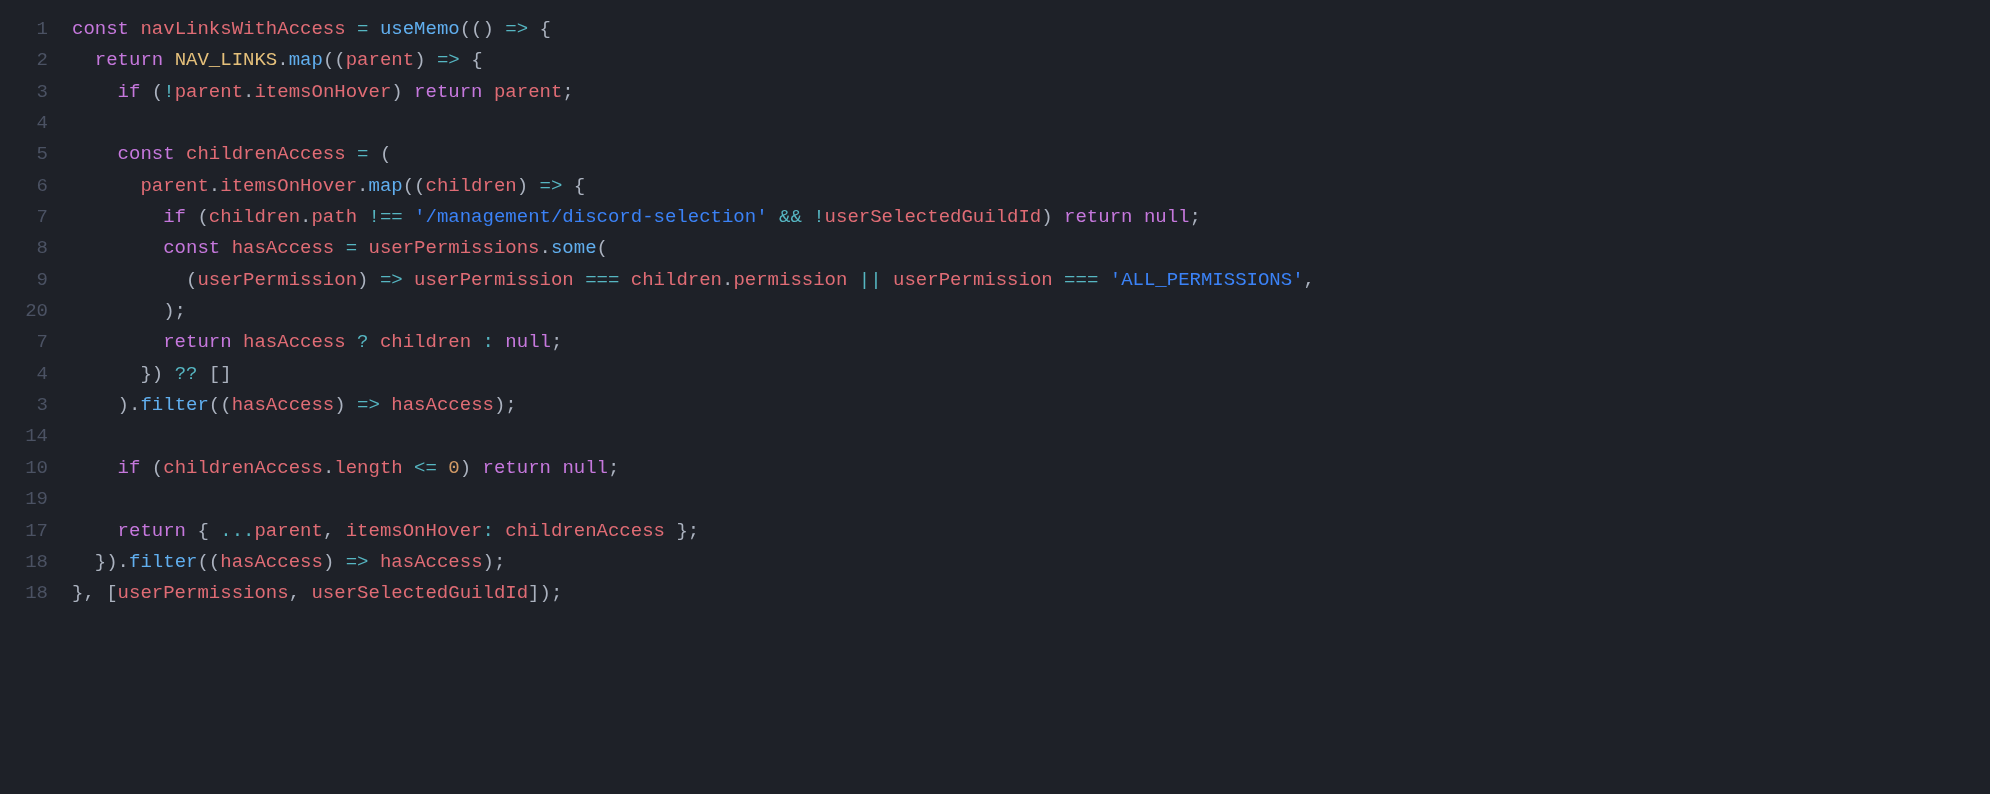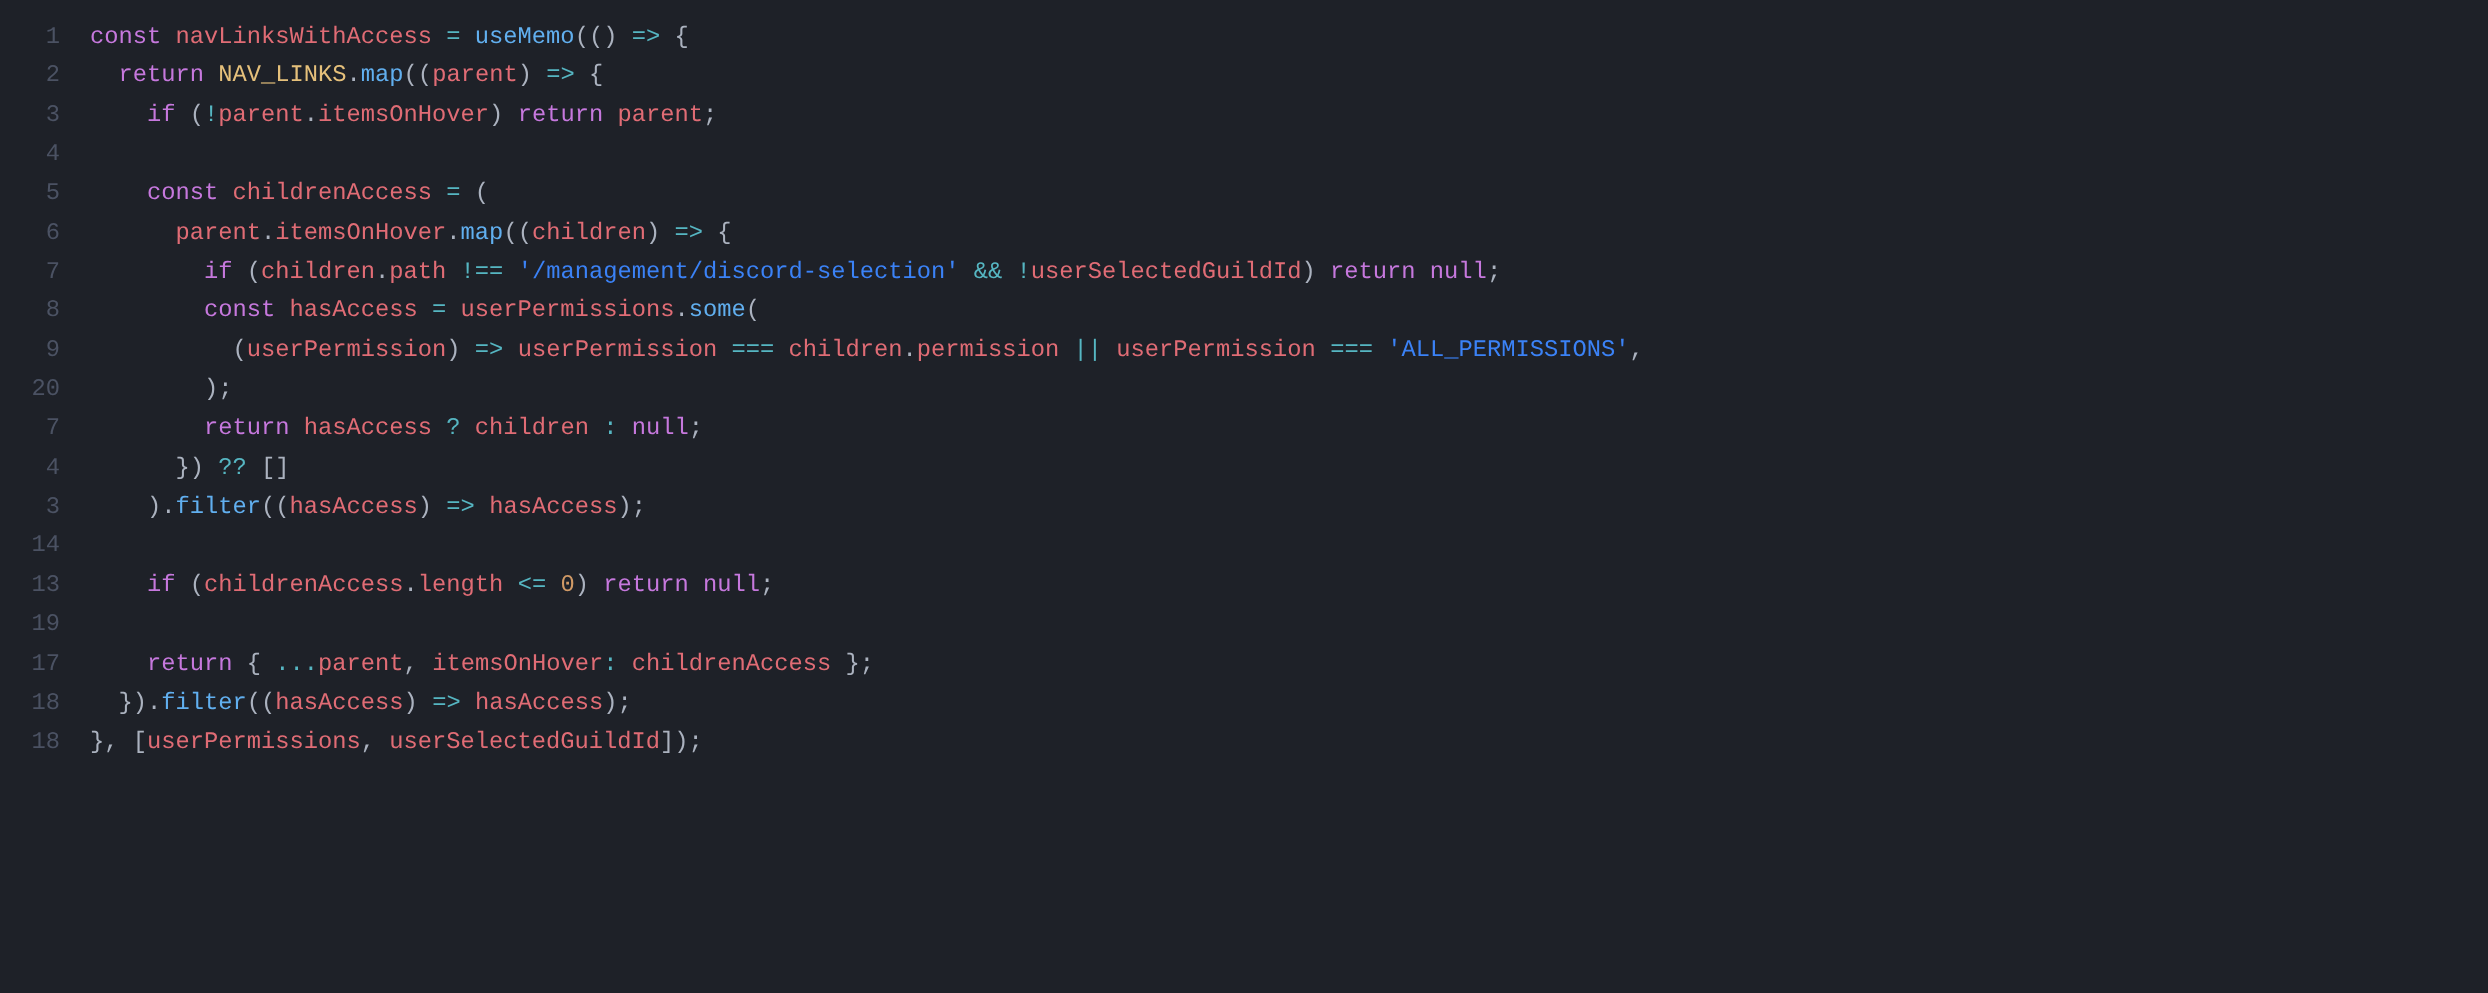--- a/index.html
+++ b/index.html
@@ -57,20 +57,20 @@
       <span class="line-no">5</span>
       <span class="line-no">6</span>
       <span class="line-no">7</span>
       <span class="line-no">8</span>
       <span class="line-no">9</span>
       <span class="line-no">20</span>
       <span class="line-no">7</span>
       <span class="line-no">4</span>
       <span class="line-no">3</span>
       <span class="line-no">14</span>
-      <span class="line-no">13</span>
+      <span class="line-no">10</span>
       <span class="line-no">19</span>
       <span class="line-no">17</span>
       <span class="line-no">18</span>
       <span class="line-no">18</span>
     </div>
   <div class="code"><span class="line"><span class="tk-kw">const</span><span class="tk-plain"> </span><span class="tk-var">navLinksWithAccess</span><span class="tk-plain"> </span><span class="tk-op">=</span><span class="tk-plain"> </span><span class="tk-fn">useMemo</span><span class="tk-punc">(()</span><span class="tk-plain"> </span><span class="tk-op">=&gt;</span><span class="tk-plain"> </span><span class="tk-punc">{</span></span><span class="line"><span class="tk-plain">  </span><span class="tk-kw">return</span><span class="tk-plain"> </span><span class="tk-prop">NAV_LINKS</span><span class="tk-punc">.</span><span class="tk-fn">map</span><span class="tk-punc">((</span><span class="tk-var">parent</span><span class="tk-punc">)</span><span class="tk-plain"> </span><span class="tk-op">=&gt;</span><span class="tk-plain"> </span><span class="tk-punc">{</span></span><span class="line"><span class="tk-plain">    </span><span class="tk-kw">if</span><span class="tk-plain"> </span><span class="tk-punc">(</span><span class="tk-op">!</span><span class="tk-var">parent</span><span class="tk-punc">.</span><span class="tk-var">itemsOnHover</span><span class="tk-punc">)</span><span class="tk-plain"> </span><span class="tk-kw">return</span><span class="tk-plain"> </span><span class="tk-var">parent</span><span class="tk-punc">;</span></span><span class="line"><span class="tk-plain"></span></span><span class="line"><span class="tk-plain">    </span><span class="tk-kw">const</span><span class="tk-plain"> </span><span class="tk-var">childrenAccess</span><span class="tk-plain"> </span><span class="tk-op">=</span><span class="tk-plain"> </span><span class="tk-punc">(</span></span><span class="line"><span class="tk-plain">      </span><span class="tk-var">parent</span><span class="tk-punc">.</span><span class="tk-var">itemsOnHover</span><span class="tk-punc">.</span><span class="tk-fn">map</span><span class="tk-punc">((</span><span class="tk-var">children</span><span class="tk-punc">)</span><span class="tk-plain"> </span><span class="tk-op">=&gt;</span><span class="tk-plain"> </span><span class="tk-punc">{</span></span><span class="line"><span class="tk-plain">        </span><span class="tk-kw">if</span><span class="tk-plain"> </span><span class="tk-punc">(</span><span class="tk-var">children</span><span class="tk-punc">.</span><span class="tk-var">path</span><span class="tk-plain"> </span><span class="tk-op">!==</span><span class="tk-plain"> </span><span class="tk-str">'/management/discord-selection'</span><span class="tk-plain"> </span><span class="tk-op">&amp;&amp;</span><span class="tk-plain"> </span><span class="tk-op">!</span><span class="tk-var">userSelectedGuildId</span><span class="tk-punc">)</span><span class="tk-plain"> </span><span class="tk-kw">return</span><span class="tk-plain"> </span><span class="tk-kw">null</span><span class="tk-punc">;</span></span><span class="line"><span class="tk-plain">        </span><span class="tk-kw">const</span><span class="tk-plain"> </span><span class="tk-var">hasAccess</span><span class="tk-plain"> </span><span class="tk-op">=</span><span class="tk-plain"> </span><span class="tk-var">userPermissions</span><span class="tk-punc">.</span><span class="tk-fn">some</span><span class="tk-punc">(</span></span><span class="line"><span class="tk-plain">          </span><span class="tk-punc">(</span><span class="tk-var">userPermission</span><span class="tk-punc">)</span><span class="tk-plain"> </span><span class="tk-op">=&gt;</span><span class="tk-plain"> </span><span class="tk-var">userPermission</span><span class="tk-plain"> </span><span class="tk-op">===</span><span class="tk-plain"> </span><span class="tk-var">children</span><span class="tk-punc">.</span><span class="tk-var">permission</span><span class="tk-plain"> </span><span class="tk-op">||</span><span class="tk-plain"> </span><span class="tk-var">userPermission</span><span class="tk-plain"> </span><span class="tk-op">===</span><span class="tk-plain"> </span><span class="tk-str">'ALL_PERMISSIONS'</span><span class="tk-punc">,</span></span><span class="line"><span class="tk-plain">        </span><span class="tk-punc">);</span></span><span class="line"><span class="tk-plain">        </span><span class="tk-kw">return</span><span class="tk-plain"> </span><span class="tk-var">hasAccess</span><span class="tk-plain"> </span><span class="tk-op">?</span><span class="tk-plain"> </span><span class="tk-var">children</span><span class="tk-plain"> </span><span class="tk-op">:</span><span class="tk-plain"> </span><span class="tk-kw">null</span><span class="tk-punc">;</span></span><span class="line"><span class="tk-plain">      </span><span class="tk-punc">})</span><span class="tk-plain"> </span><span class="tk-op">??</span><span class="tk-plain"> </span><span class="tk-punc">[]</span></span><span class="line"><span class="tk-plain">    </span><span class="tk-punc">).</span><span class="tk-fn">filter</span><span class="tk-punc">((</span><span class="tk-var">hasAccess</span><span class="tk-punc">)</span><span class="tk-plain"> </span><span class="tk-op">=&gt;</span><span class="tk-plain"> </span><span class="tk-var">hasAccess</span><span class="tk-punc">);</span></span><span class="line"><span class="tk-plain"></span></span><span class="line"><span class="tk-plain">    </span><span class="tk-kw">if</span><span class="tk-plain"> </span><span class="tk-punc">(</span><span class="tk-var">childrenAccess</span><span class="tk-punc">.</span><span class="tk-var">length</span><span class="tk-plain"> </span><span class="tk-op">&lt;=</span><span class="tk-plain"> </span><span class="tk-num">0</span><span class="tk-punc">)</span><span class="tk-plain"> </span><span class="tk-kw">return</span><span class="tk-plain"> </span><span class="tk-kw">null</span><span class="tk-punc">;</span></span><span class="line"><span class="tk-plain"></span></span><span class="line"><span class="tk-plain">    </span><span class="tk-kw">return</span><span class="tk-plain"> </span><span class="tk-punc">{ </span><span class="tk-op">...</span><span class="tk-var">parent</span><span class="tk-punc">, </span><span class="tk-var">itemsOnHover</span><span class="tk-op">:</span><span class="tk-plain"> </span><span class="tk-var">childrenAccess</span><span class="tk-punc"> };</span></span><span class="line"><span class="tk-plain">  </span><span class="tk-punc">}).</span><span class="tk-fn">filter</span><span class="tk-punc">((</span><span class="tk-var">hasAccess</span><span class="tk-punc">)</span><span class="tk-plain"> </span><span class="tk-op">=&gt;</span><span class="tk-plain"> </span><span class="tk-var">hasAccess</span><span class="tk-punc">);</span></span><span class="line"><span class="tk-punc">}, [</span><span class="tk-var">userPermissions</span><span class="tk-punc">, </span><span class="tk-var">userSelectedGuildId</span><span class="tk-punc">]);</span></span></div>
 </div>
 
 </body></html>

